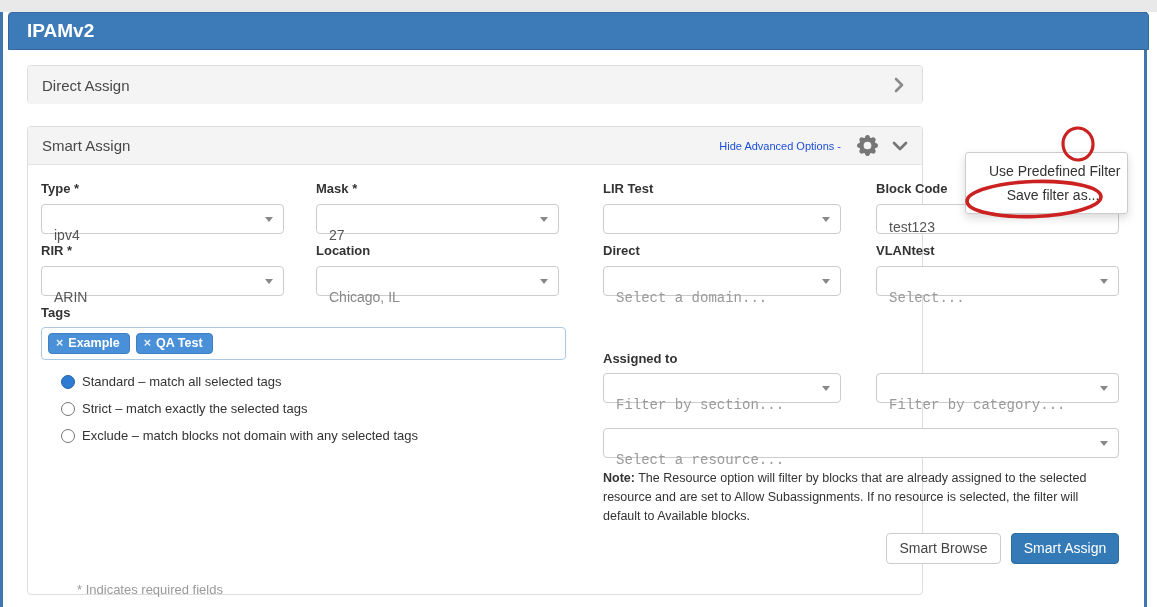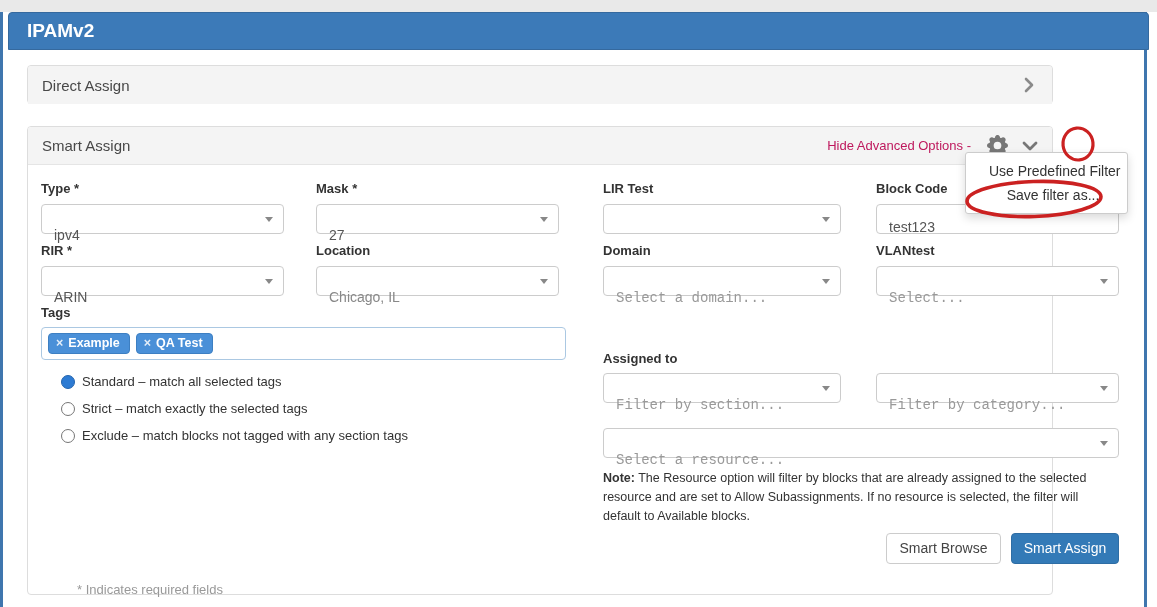--- a/index.html
+++ b/index.html
@@ -9,31 +9,31 @@
 
   .top-strip { position:absolute; left:0; top:0; width:1157px; height:12px; background:#e9e9e9; }
   .edge { position:absolute; top:12px; width:3px; height:595px; background:#3f76ae; }
   .edge-left { left:0; }
   .edge-right { left:1144px; }
 
   .app-header { position:absolute; left:8px; top:12px; width:1141px; height:38px;
     background:#3c7ab8; border:1px solid #35699e; border-radius:4px 4px 0 0;
     color:#fff; font-size:19px; font-weight:700; line-height:36px; padding-left:18px; }
 
-  .panel { position:absolute; left:27px; width:1026px; border:1px solid #ddd; border-radius:4px; background:#fff; }
+  .panel { position:absolute; left:27px; width:896px; border:1px solid #ddd; border-radius:4px; background:#fff; }
   .panel-head { height:38px; background:#f4f4f4; border-radius:3px 3px 0 0;
     display:flex; align-items:center; justify-content:space-between; padding:0 14px; }
   .panel-title { font-size:15px; color:#484848; }
 
   .panel-direct { top:65px; height:39px; background:#f4f4f4; }
   .panel-smart  { top:126px; height:469px; }
   .panel-smart .panel-head { border-bottom:1px solid #e5e5e5; }
 
   .head-right { display:flex; align-items:center; }
-  .adv-link { font-size:13px; color:#be185d; cursor:pointer; }
+  .adv-link { font-size:11px; color:#1d4ed8; cursor:pointer; }
   .gear-wrap { margin-left:16px; display:flex; align-items:center; }
   .chev-wrap { margin-left:14px; display:flex; align-items:center; }
 
   .lbl { position:absolute; font-size:13px; font-weight:700; color:#333; }
   .sel, .inp { position:absolute; height:30px; background:#fff; border:1px solid #ccc; border-radius:4px;
     font-size:14px; color:#555; line-height:28px; padding:16px 26px 0 12px; }
   .sel { cursor:pointer; }
   .sel .caret { position:absolute; right:10px; top:12px; width:0; height:0;
     border-left:4px solid transparent; border-right:4px solid transparent; border-top:5px solid #888; }
   .muted { color:#888; }
@@ -131,21 +131,21 @@
       <span class="lbl" style="left:13px; top:78px;">RIR *</span>
       <div class="sel" style="left:13px; top:101px; width:243px;">
         <span>ARIN</span><span class="caret"></span>
       </div>
 
       <span class="lbl" style="left:288px; top:78px;">Location</span>
       <div class="sel" style="left:288px; top:101px; width:243px;">
         <span class="muted">Chicago, IL</span><span class="caret"></span>
       </div>
 
-      <span class="lbl" style="left:575px; top:78px;">Domain</span>
+      <span class="lbl" style="left:575px; top:78px;">Direct</span>
       <div class="sel" style="left:575px; top:101px; width:238px;">
         <span class="ph">Select a domain...</span><span class="caret"></span>
       </div>
 
       <span class="lbl" style="left:848px; top:78px;">VLANtest</span>
       <div class="sel" style="left:848px; top:101px; width:243px;">
         <span class="ph">Select...</span><span class="caret"></span>
       </div>
 
       <span class="lbl" style="left:13px; top:140px;">Tags</span>
@@ -163,21 +163,21 @@
       <div class="radio-row" style="left:33px; top:209px;">
         <span class="rb rb-on"></span>
         <span>Standard – match all selected tags</span>
       </div>
       <div class="radio-row" style="left:33px; top:236px;">
         <span class="rb rb-off"></span>
         <span>Strict – match exactly the selected tags</span>
       </div>
       <div class="radio-row" style="left:33px; top:263px;">
         <span class="rb rb-off"></span>
-        <span>Exclude – match blocks not tagged with any section tags</span>
+        <span>Exclude – match blocks not domain with any selected tags</span>
       </div>
 
       <span class="lbl" style="left:575px; top:186px;">Assigned to</span>
       <div class="sel" style="left:575px; top:208px; width:238px;">
         <span class="ph">Filter by section...</span><span class="caret"></span>
       </div>
       <div class="sel" style="left:848px; top:208px; width:243px;">
         <span class="ph">Filter by category...</span><span class="caret"></span>
       </div>
       <div class="sel" style="left:575px; top:263px; width:516px;">

